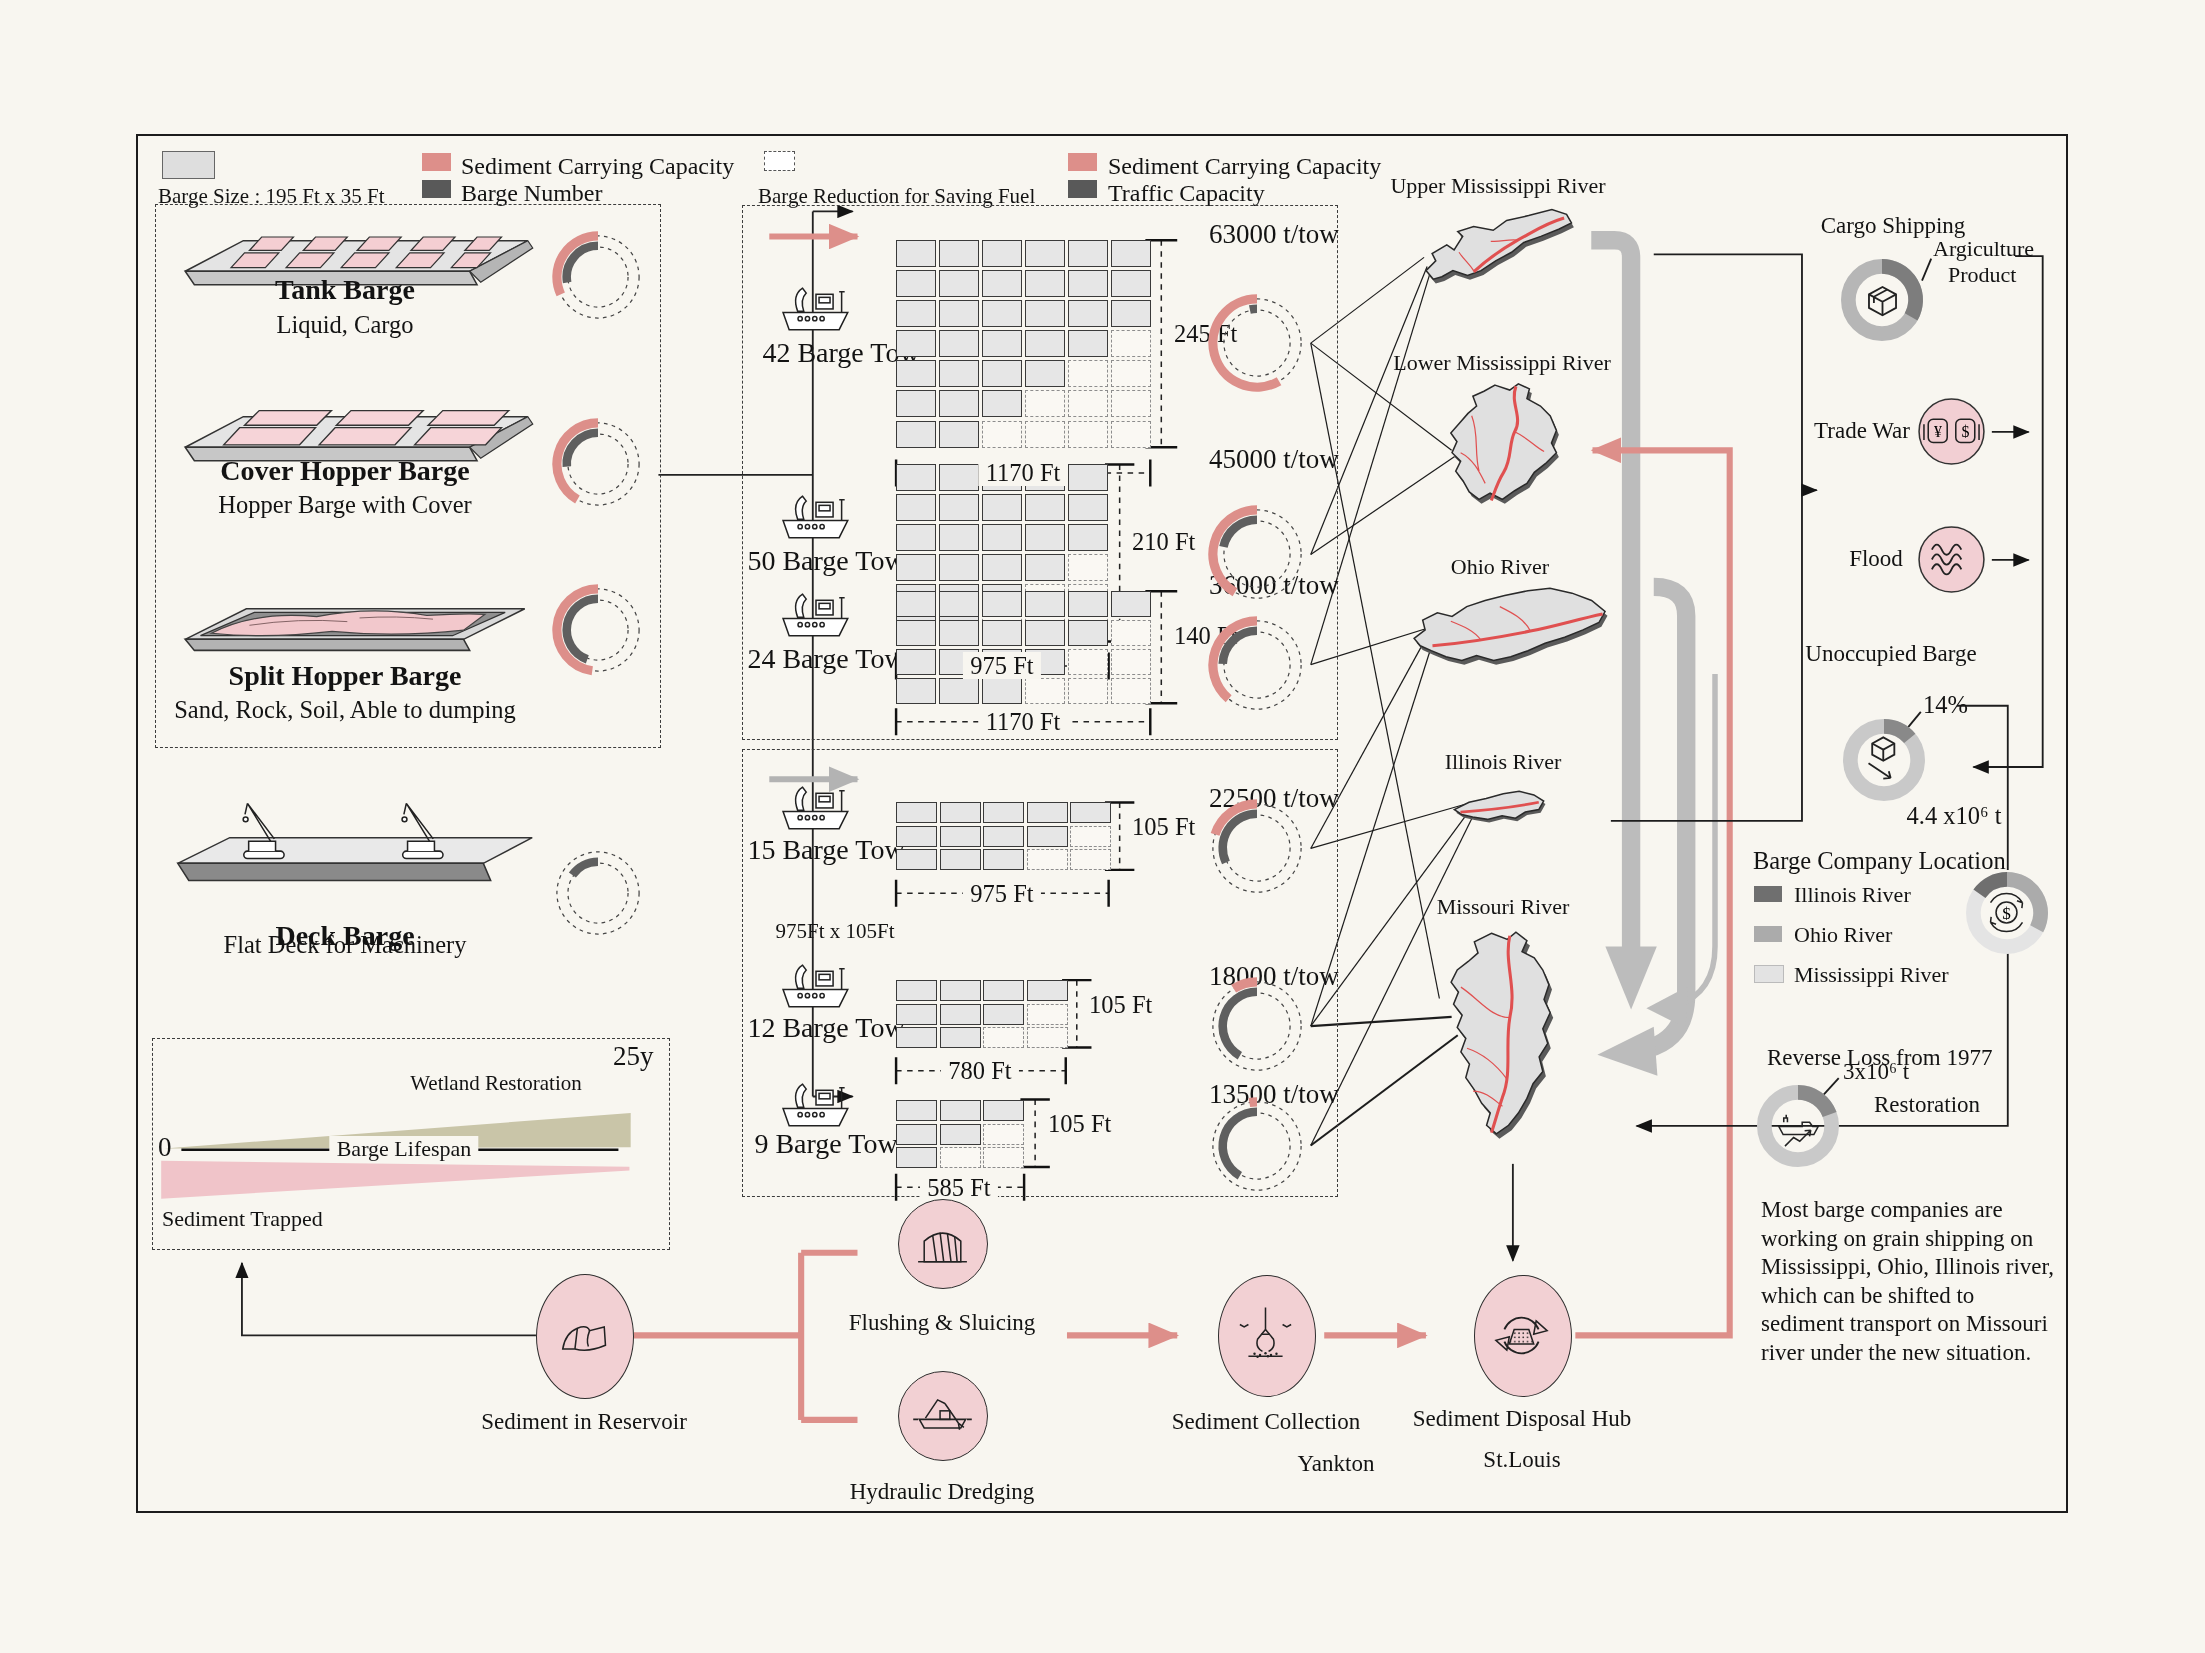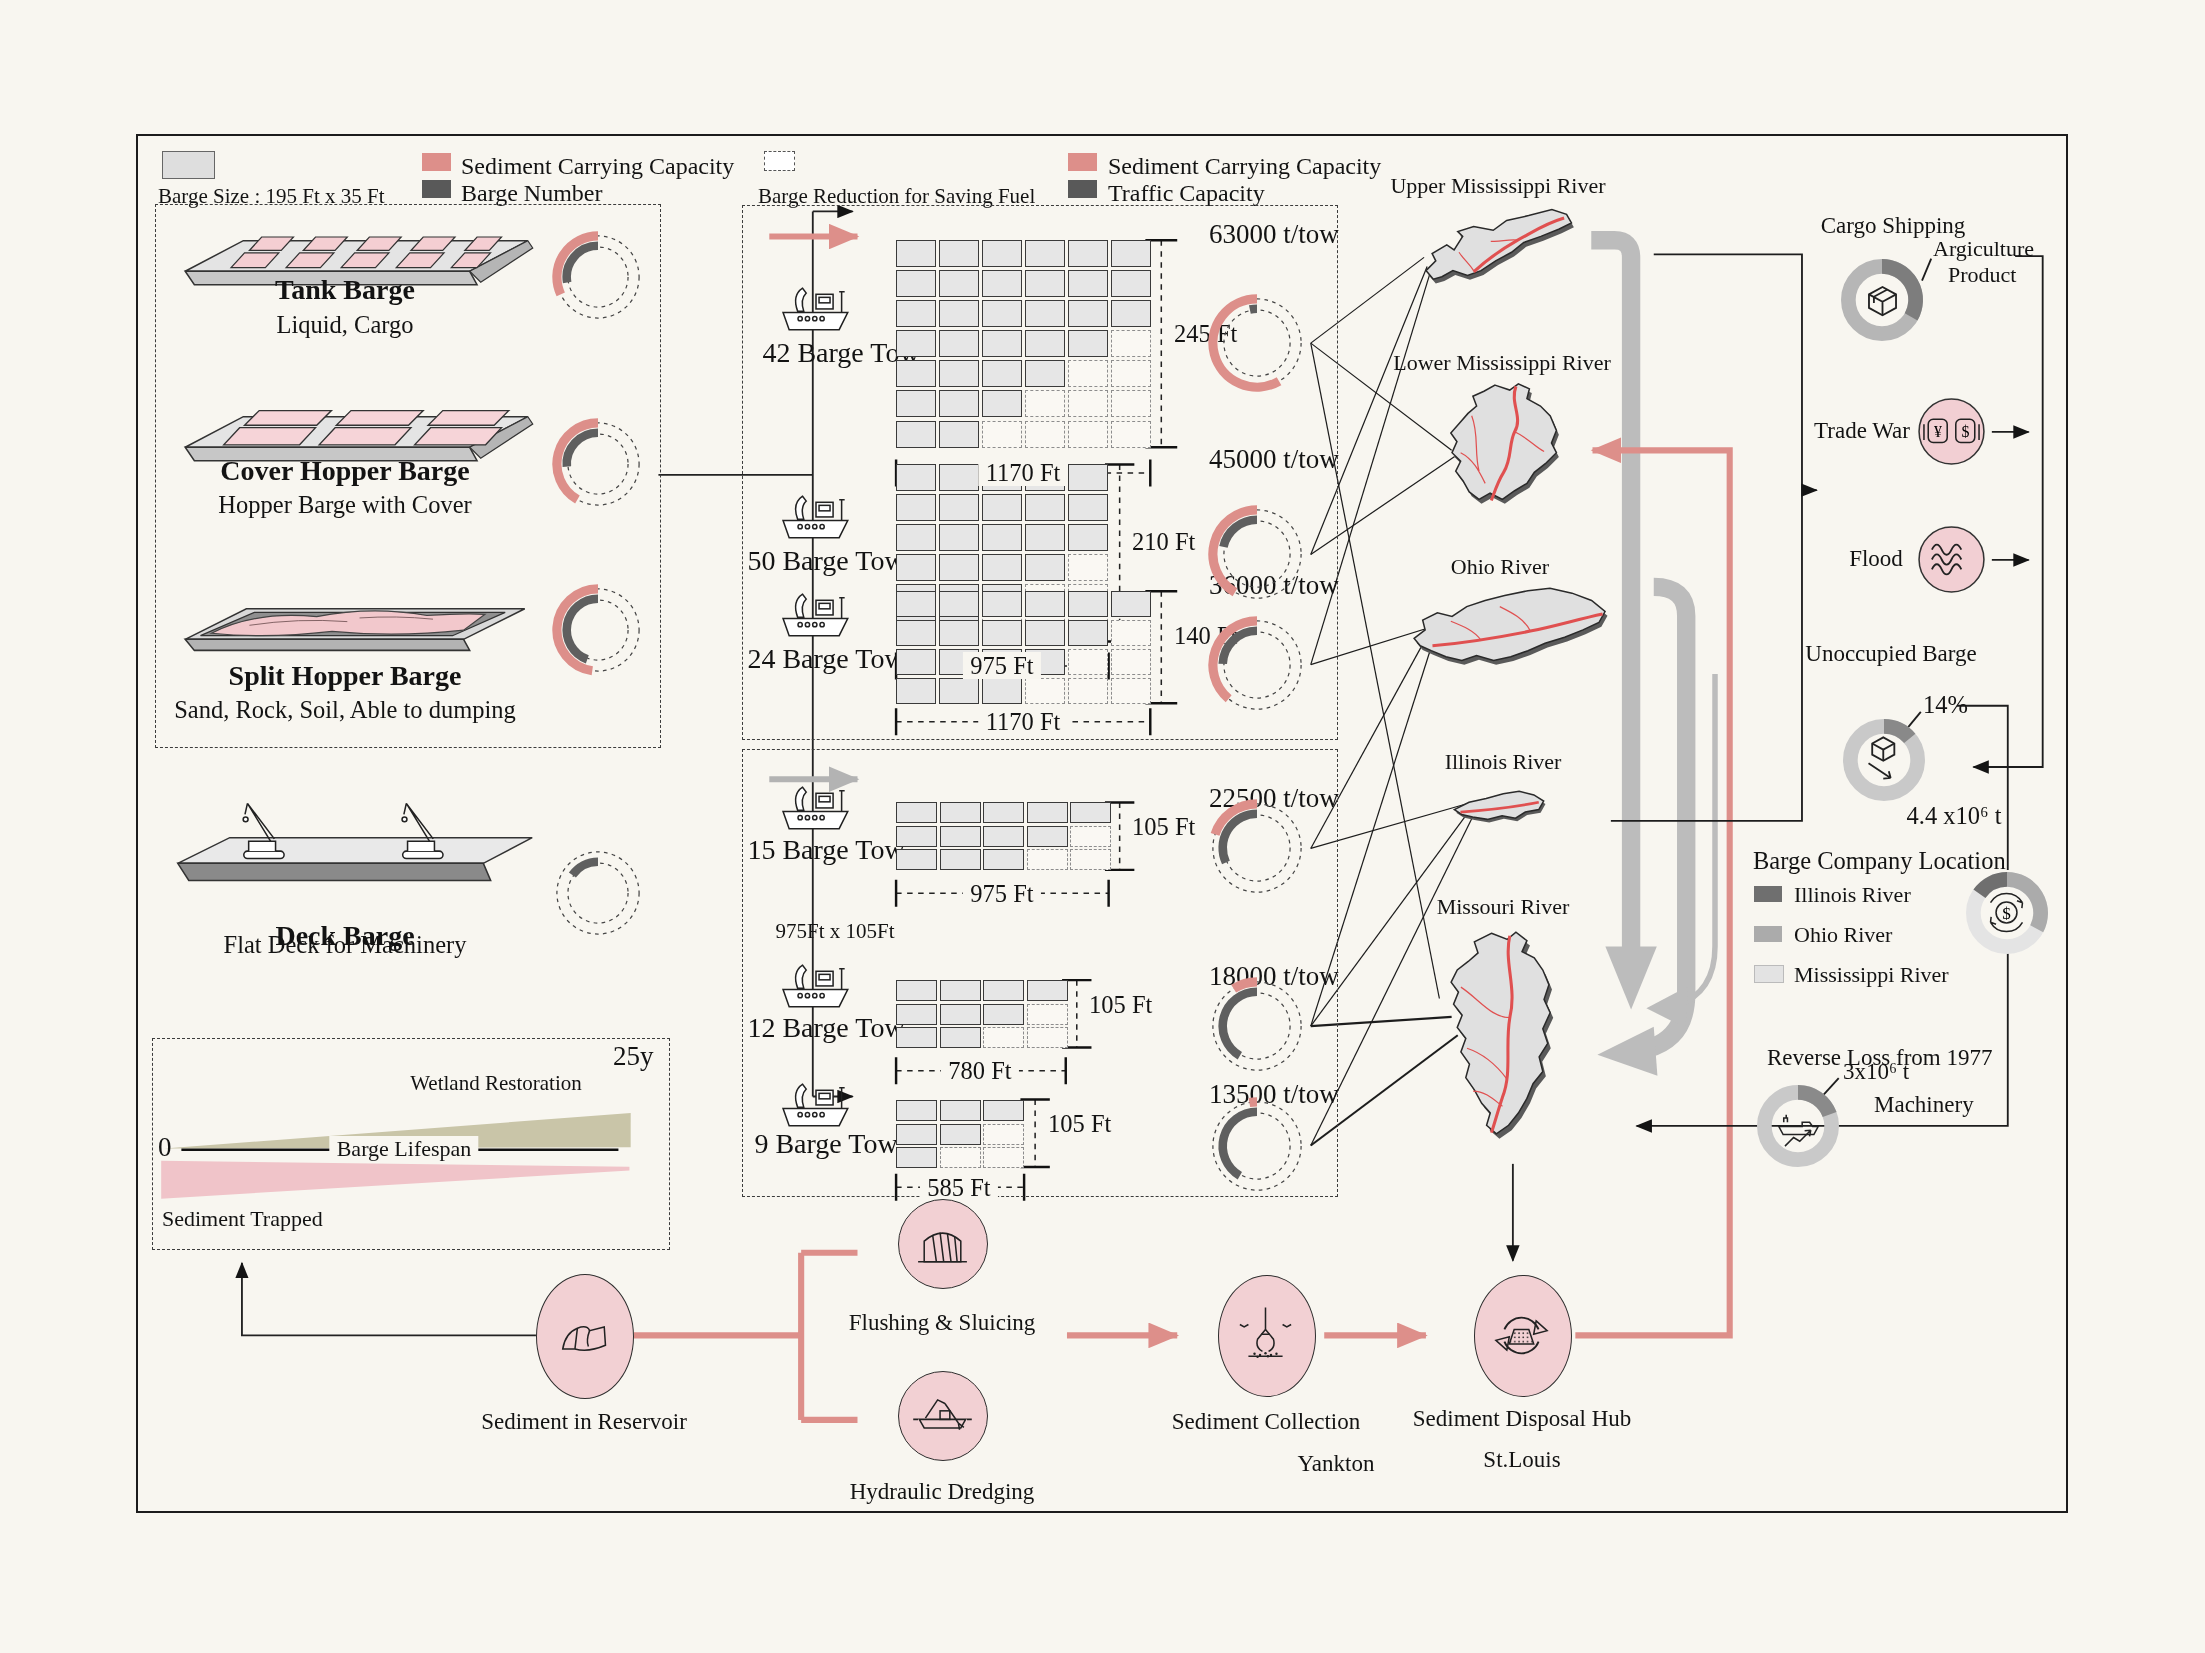--- a/index.html
+++ b/index.html
@@ -664,22 +664,23 @@
         <path d="M85,30 A55,55 0 0 1 136.68309414322496,66.18889211708822" fill="none" stroke="#8a8a8a" stroke-width="24"></path>
       </svg></div>
   <svg class="donuticon" style="left:1769px;top:1097px" width="59" height="59" viewBox="-48 -48 96 96">
     <g stroke="#222" stroke-width="2.5" fill="none">
       <path d="M-32,0 h38 v-7 h12 l5,7 h9 l-7,13 h-50 Z"></path>
       <path d="M-24,-7 v-7 h6 v7 M-20,-14 v-5"></path>
       <path d="M-22,32 L-8,18 2,24 20,6 M20,6 l-10,1 M20,6 l-2,10"></path>
     </g>
   </svg>
   <div class="lbl f38" style="left:1843px;top:1059px;">3x10⁶ t</div>
-  <div class="lbl f38" style="left:1874px;top:1092px;">Machinery</div>
-
+  <div class="lbl f38" style="left:1874px;top:1092px;">Restoration</div>
+
+  <div class="para" style="left:1761px;top:1196px;width:300px;">Most barge companies are working on grain shipping on Mississippi, Ohio, Illinois river, which can be shifted to sediment transport on Missouri river under the new situation.</div>
 
   <div class="pcirc" style="left:536px;top:1274px;width:96px;height:123px;"></div>
   <svg class="circicon" style="left:553px;top:1305px" width="61" height="61" viewBox="-50 -50 100 100">
     <g stroke="#222" stroke-width="2.5" fill="none">
       <path d="M-34,22 Q-30,-4 -10,-12 Q6,-18 10,-8 L34,-14 36,16 Q8,28 -14,22 Z"></path>
       <path d="M-10,-12 L-14,22 M10,-8 Q4,8 8,18"></path>
     </g>
   </svg>
   <div class="lbl f38 ctr" style="left:584px;top:1409px;">Sediment in Reservoir</div>
 

